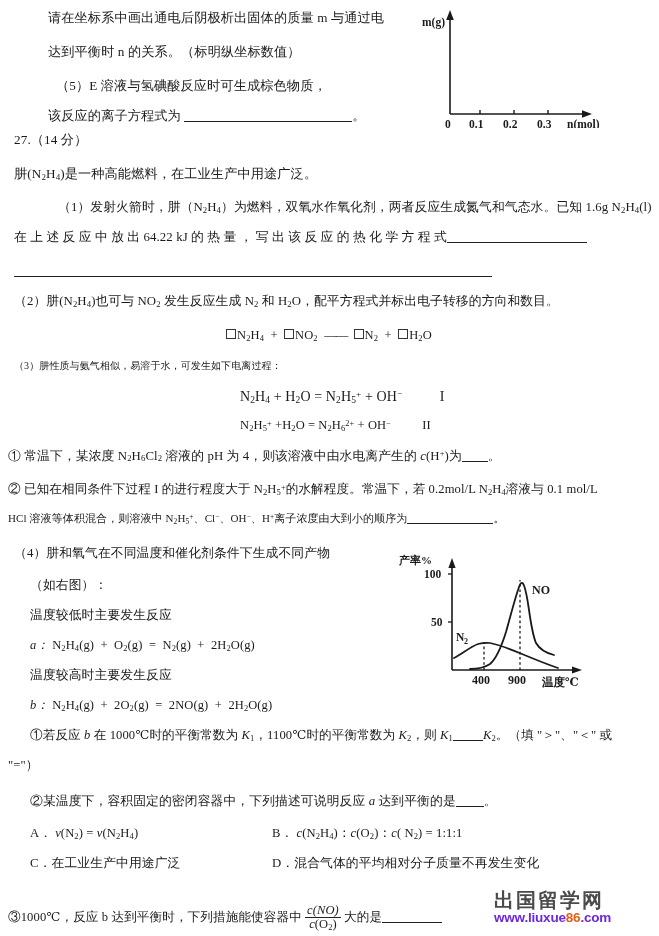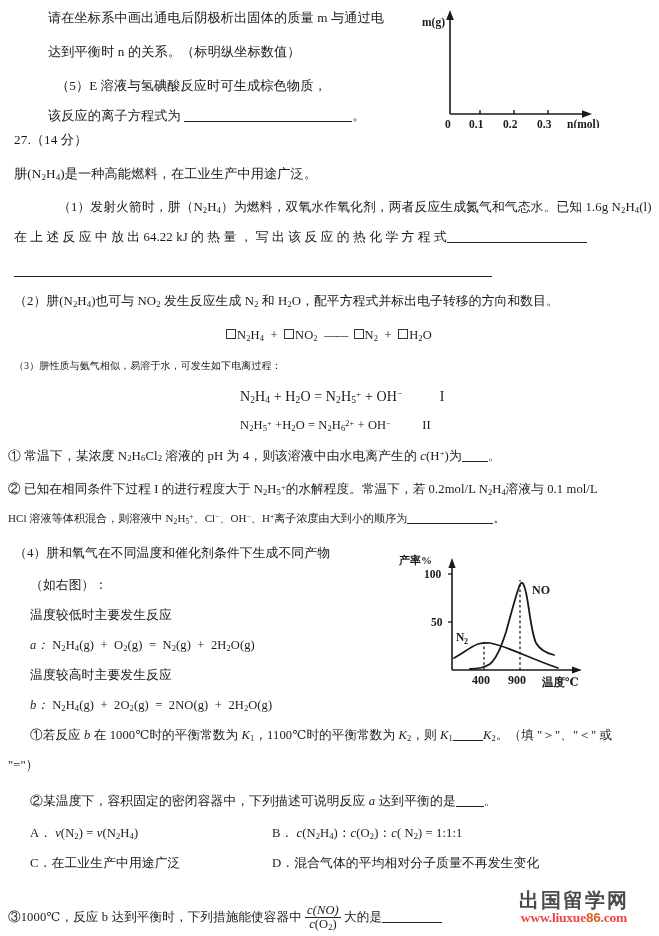--- a/index.html
+++ b/index.html
@@ -68,37 +68,37 @@
     position: absolute;
   }
   .chart svg { display: block; }
   .axlabel {
     font-family: "Liberation Serif", "DejaVu Serif", serif;
     font-weight: bold;
   }
   
   .watermark {
     position: absolute;
-    text-align: center;
+    text-align: left;
     font-family: "Liberation Sans", sans-serif;
   }
   .wm-cn {
     font-size: 20px;
     font-weight: bold;
     color: #4a4a4a;
     letter-spacing: 2px;
     line-height: 1;
   }
   .wm-url {
     font-size: 13.5px;
     font-weight: bold;
     letter-spacing: -0.2px;
     line-height: 1.15;
   }
-  .wm-blue { color: #ef4444; font-family: Liberation Serif, serif; }
+  .wm-blue { color: #6d28d9; }
   .wm-orange { color: #e0601a; }
 </style>
 </head>
 <body>
 
 <div class="page">
 
   <div class="line cn" style="left:48px; top:10px;">请在坐标系中画出通电后阴极析出固体的质量 m 与通过电</div>
   <div class="line cn" style="left:48px; top:44px;">达到平衡时 n 的关系。（标明纵坐标数值）</div>
   <div class="line cn" style="left:56px; top:78px;">（5）E 溶液与氢碘酸反应时可生成棕色物质，</div>

